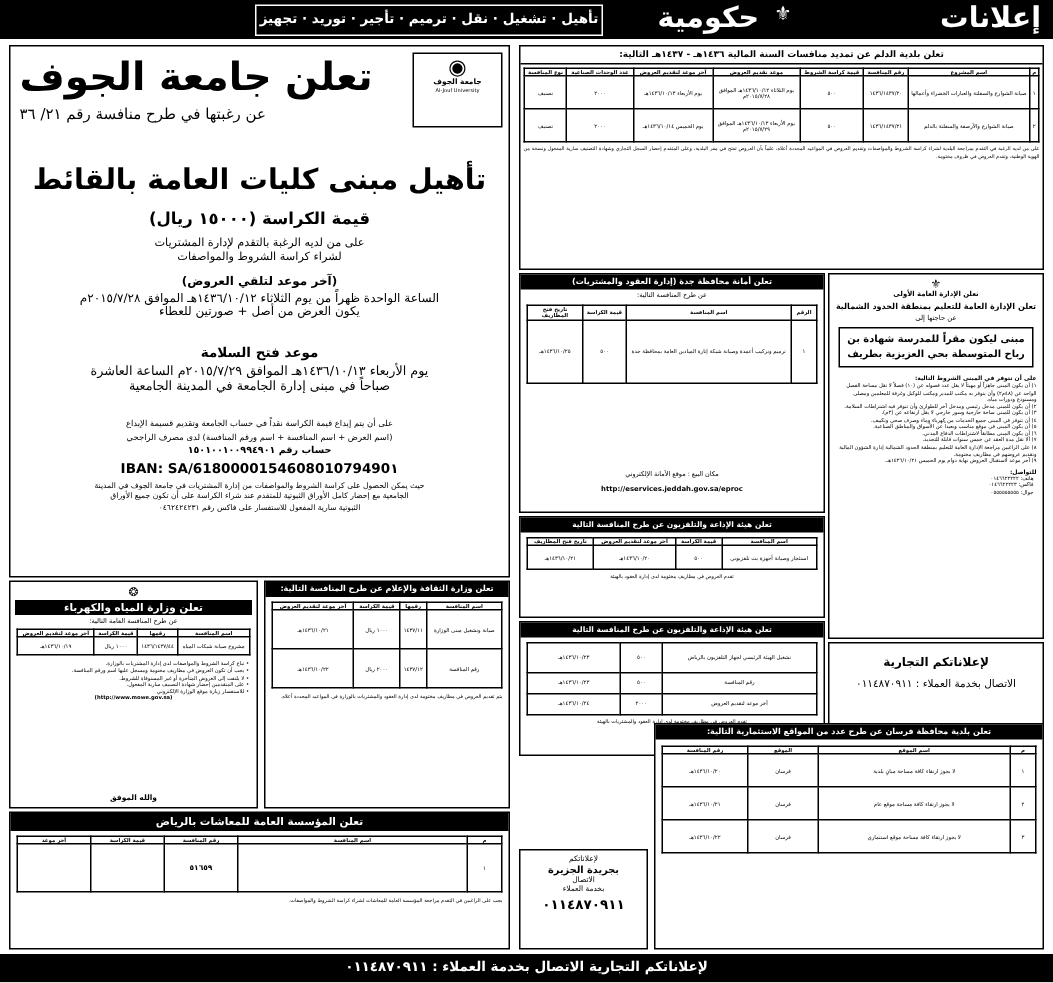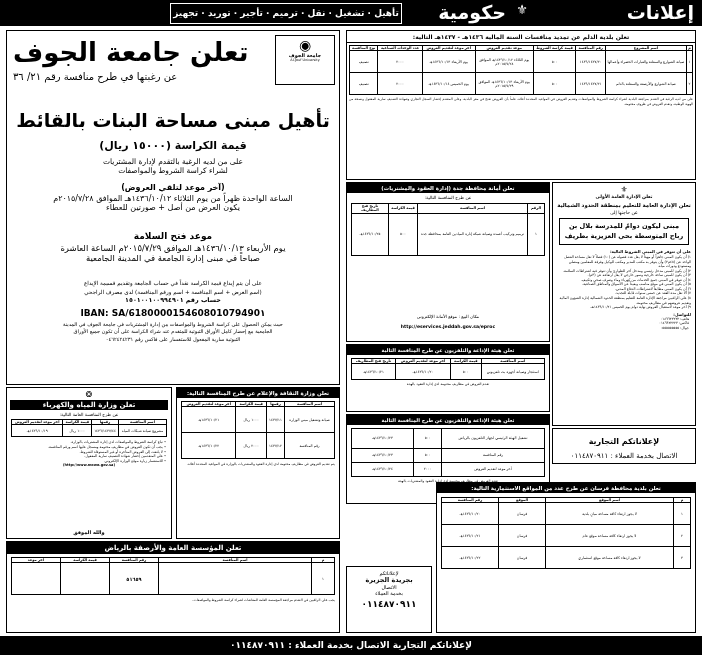--- a/index.html
+++ b/index.html
@@ -42,21 +42,21 @@
       <div style="font-size:14px;line-height:14px;">◉</div>
       <div style="font-size:5px;font-weight:bold;">جامعة الجوف</div>
       <div style="font-size:3.4px;">Al-Jouf University</div>
     </div>
 
     <div style="position:absolute;right:68px;left:6px;top:6px;text-align:left;">
       <div style="font-size:26px;font-weight:bold;letter-spacing:-1px;">تعلن جامعة الجوف</div>
       <div style="font-size:10px;margin-top:4px;">عن رغبتها في طرح منافسة رقم ٢١/ ٣٦</div>
     </div>
 
-    <div style="position:absolute;left:6px;right:6px;top:78px;text-align:center;font-size:19px;font-weight:bold;">تأهيل مبنى مساحة البنات بالقائط</div>
+    <div style="position:absolute;left:6px;right:6px;top:78px;text-align:center;font-size:19px;font-weight:bold;">تأهيل مبنى كليات العامة بالقائط</div>
 
     <div style="position:absolute;left:6px;right:6px;top:108px;text-align:center;font-size:11px;font-weight:bold;">قيمة الكراسة (١٥٠٠٠ ريال)</div>
 
     <div style="position:absolute;left:6px;right:6px;top:126px;text-align:center;">
       <div style="font-size:7.5px;">على من لديه الرغبة بالتقدم لإدارة المشتريات</div>
       <div style="font-size:7.5px;">لشراء كراسة الشروط والمواصفات</div>
     </div>
 
     <div style="position:absolute;left:6px;right:6px;top:152px;text-align:center;">
       <div style="font-size:8px;font-weight:bold;">(آخر موعد لتلقي العروض)</div>
@@ -149,21 +149,21 @@
     </div>
     <div style="position:absolute;bottom:22px;left:4px;right:4px;text-align:center;font-size:4.3px;">مكان البيع : موقع الأمانة الإلكتروني</div>
     <div style="position:absolute;bottom:12px;left:4px;right:4px;text-align:center;font-size:4.6px;font-weight:bold;">http://eservices.jeddah.gov.sa/eproc</div>
   </div>
 
   <div class="box" style="left:552px;top:182px;width:144px;height:244px;">
     <div style="text-align:center;font-size:8px;padding-top:2px;">⚜</div>
     <div style="text-align:center;font-size:4.6px;font-weight:bold;">تعلن الإدارة العامة الأولى</div>
     <div style="text-align:center;font-size:5.4px;font-weight:bold;padding:3px 3px 1px;line-height:1.3;">تعلن الإدارة العامة للتعليم بمنطقة الحدود الشمالية</div>
     <div style="text-align:center;font-size:4.6px;">عن حاجتها إلى</div>
-    <div style="margin:3px 6px;border:1px solid #000;padding:3px 2px;text-align:center;font-size:6.6px;font-weight:bold;line-height:1.45;">مبنى ليكون دوامً للمدرسة بلال بن رباح المتوسطة بحي العزيزية بطريف</div>
+    <div style="margin:3px 6px;border:1px solid #000;padding:3px 2px;text-align:center;font-size:6.6px;font-weight:bold;line-height:1.45;">مبنى ليكون مقراً للمدرسة شهادة بن رباح المتوسطة بحي العزيزية بطريف</div>
     <div style="font-size:4px;font-weight:bold;padding:1px 4px;">على أن تتوفر في المبنى الشروط التالية:</div>
     <div style="padding:0 4px;">
       <div class="xtiny">١) أن يكون المبنى جاهزاً أو مهيئاً لا يقل عدد فصوله عن (١٠) فصلاً لا تقل مساحة الفصل الواحد عن (٤٨م٢) وأن يتوفر به مكتب للمدير ومكتب للوكيل وغرفة للمعلمين ومصلى ومستودع ودورات مياه.</div>
       <div class="xtiny">٢) أن يكون للمبنى مدخل رئيسي ومدخل آخر للطوارئ وأن تتوفر فيه اشتراطات السلامة.</div>
       <div class="xtiny">٣) أن يكون للمبنى ساحة خارجية وسور خارجي لا يقل ارتفاعه عن (٣م).</div>
       <div class="xtiny">٤) أن تتوفر في المبنى جميع الخدمات من كهرباء وماء وصرف صحي وتكييف.</div>
       <div class="xtiny">٥) أن يكون المبنى في موقع مناسب وبعيداً عن الأسواق والمناطق الصناعية.</div>
       <div class="xtiny">٦) أن يكون المبنى مطابقاً لاشتراطات الدفاع المدني.</div>
       <div class="xtiny">٧) ألا تقل مدة العقد عن خمس سنوات قابلة للتجديد.</div>
       <div class="xtiny">٨) على الراغبين مراجعة الإدارة العامة للتعليم بمنطقة الحدود الشمالية إدارة الشؤون المالية وتقديم عروضهم في مظاريف مختومة.</div>
@@ -288,21 +288,21 @@
             <td>٢٠٠٠ ريال</td>
             <td>١٤٣٦/١٠/٢٢هـ</td>
           </tr>
         </tbody>
       </table>
       <div style="font-size:3.4px;margin-top:3px;line-height:1.4;text-align:justify;">يتم تقديم العروض في مظاريف مختومة لدى إدارة العقود والمشتريات بالوزارة في المواعيد المحددة أعلاه.</div>
     </div>
   </div>
 
   <div class="box" style="left:6px;top:541px;width:334px;height:92px;">
-    <div class="hdr" style="padding:2px;font-size:7px;">تعلن المؤسسة العامة والأرصفة بالرياض</div>
+    <div class="hdr" style="padding:2px;font-size:7px;">تعلن المؤسسة العامة للمعاشات بالرياض</div>
     <div style="padding:3px 4px;">
       <table>
         <thead>
           <tr>
             <th style="width:20px;">م</th>
             <th>اسم المنافسة</th>
             <th style="width:46px;">رقم المنافسة</th>
             <th style="width:46px;">قيمة الكراسة</th>
             <th style="width:46px;">آخر موعد</th>
           </tr>
@@ -324,21 +324,21 @@
   <div class="box" style="left:346px;top:566px;width:86px;height:67px;">
     <div style="text-align:center;padding-top:3px;">
       <div style="font-size:5px;">لإعلاناتكم</div>
       <div style="font-size:6.5px;font-weight:bold;">بجريدة الجزيرة</div>
       <div style="font-size:5px;">الاتصال</div>
       <div style="font-size:5px;">بخدمة العملاء</div>
       <div style="font-size:9px;font-weight:bold;margin-top:3px;">٠١١٤٨٧٠٩١١</div>
     </div>
   </div>
 
-  <div class="box" style="left:552px;top:428px;width:144px;height:36px;">
+  <div class="box" style="left:552px;top:428px;width:144px;height:68px;">
     <div style="text-align:center;font-size:8px;font-weight:bold;padding-top:8px;">لإعلاناتكم التجارية</div>
     <div style="text-align:center;font-size:7px;font-weight:normal;padding-top:6px;">الاتصال بخدمة العملاء : ٠١١٤٨٧٠٩١١</div>
   </div>
 
   <div class="box" style="left:436px;top:482px;width:260px;height:151px;">
     <div class="hdr" style="padding:2px;font-size:5.4px;">تعلن بلدية محافظة فرسان عن طرح عدد من المواقع الاستثمارية التالية:</div>
     <div style="padding:4px;">
       <table>
         <thead>
           <tr>

